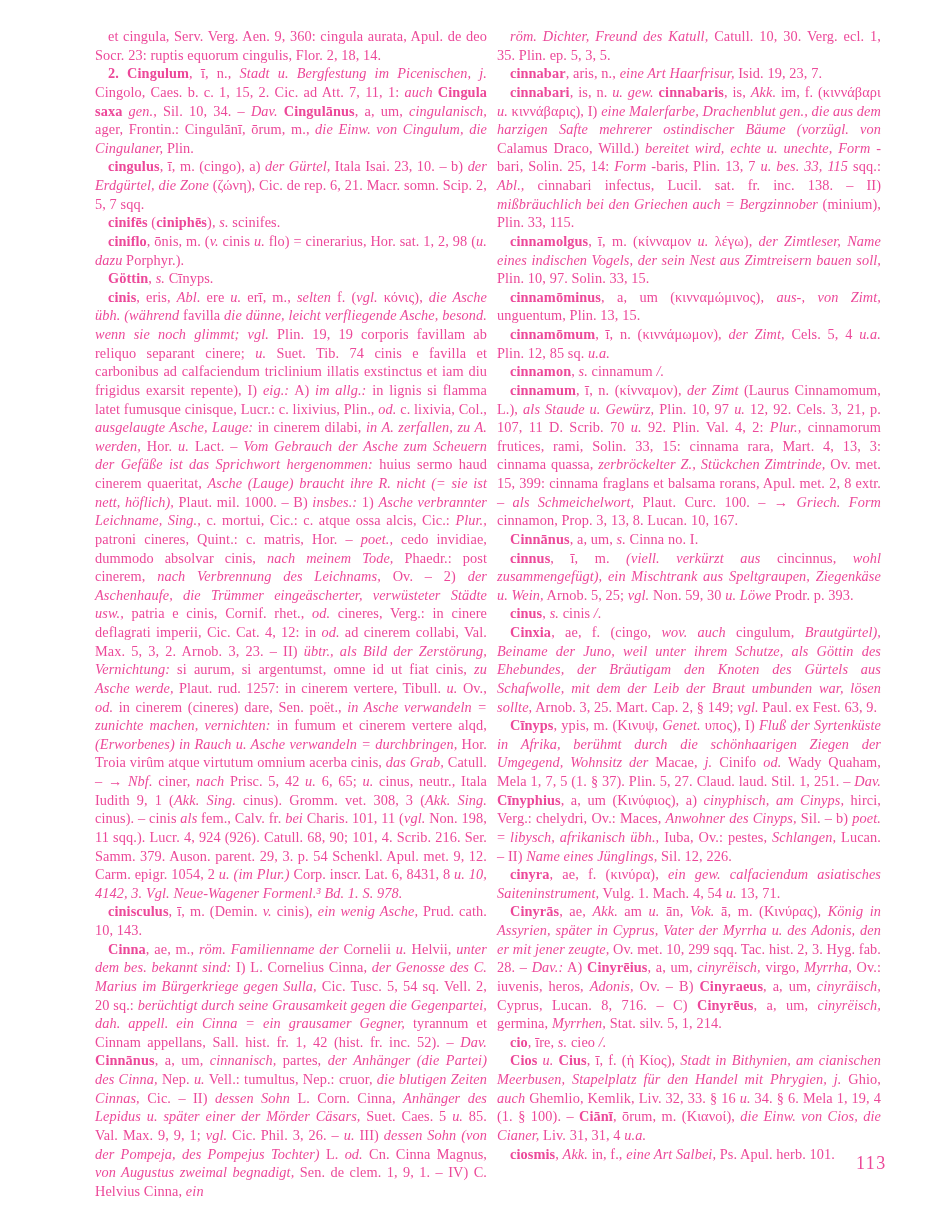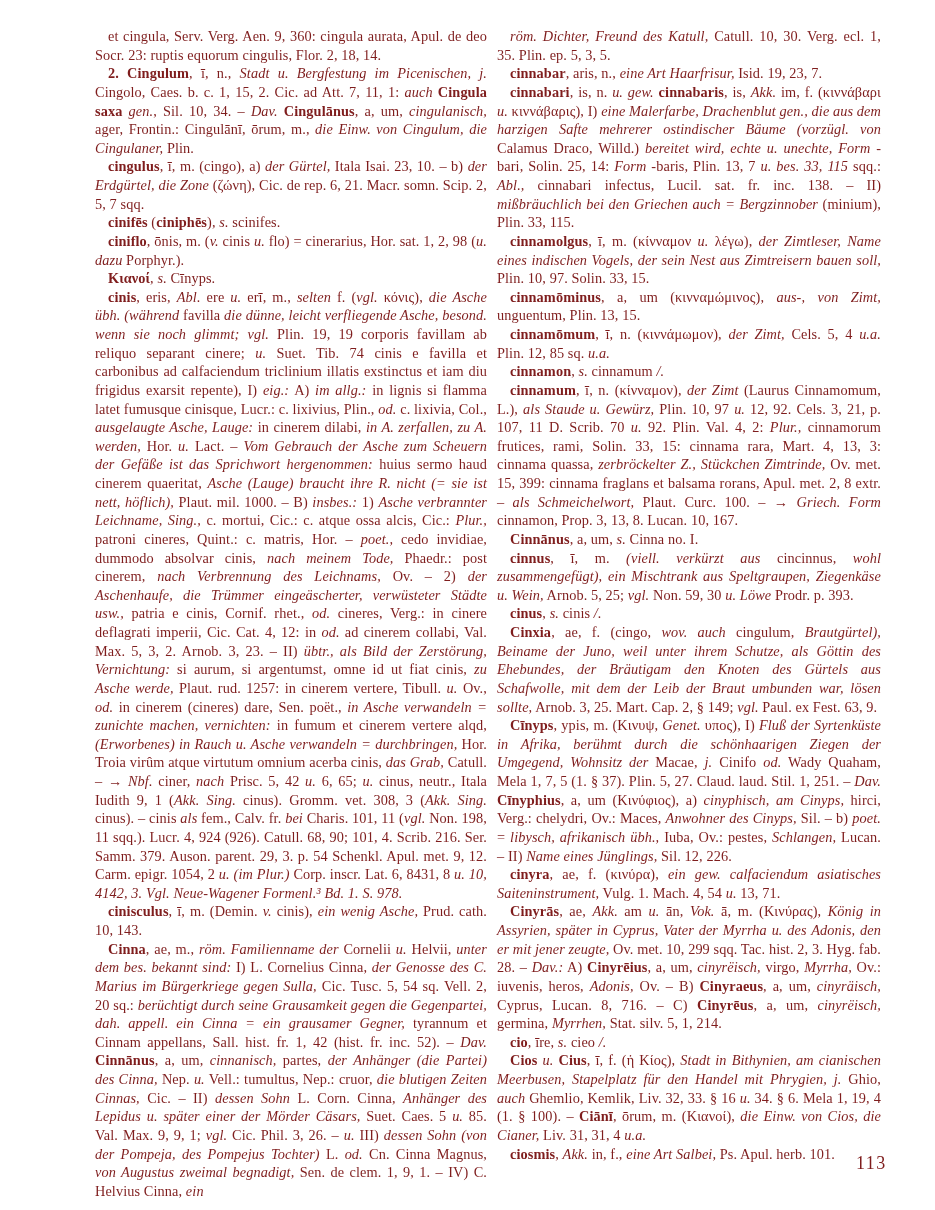--- a/index.html
+++ b/index.html
@@ -1,21 +1,21 @@
 <!DOCTYPE html>
 <html><head>
 <meta charset="utf-8">
 <style>
   html, body { margin: 0; padding: 0; background: #ffffff; }
   .page {
     position: relative;
     width: 935px;
     height: 1210px;
     background: #ffffff;
-    color: #7f1d1d;
+    color: #ec4899;
     font-family: "Liberation Serif", "DejaVu Serif", serif;
     overflow: hidden;
     border-radius: 8px;
   }
   .col {
     position: absolute;
     top: 27px;
     text-align: justify;
     font-size: 14.3px;
     line-height: 18.62px;
@@ -39,21 +39,21 @@
 </head>
 <body>
 
 <div class="page">
   <div class="col col-left">
       <p class="entry"><span class="r-n">et cingula, Serv. Verg. Aen. 9, 360: cingula aurata, Apul. de deo Socr. 23: ruptis equorum cingulis, Flor. 2, 18, 14.</span></p>
       <p class="entry"><span class="r-b">2. Cingulum</span><span class="r-n">, ī, n., </span><span class="r-i">Stadt u. Bergfestung im Picenischen, j.</span><span class="r-n"> Cingolo, Caes. b. c. 1, 15, 2. Cic. ad Att. 7, 11, 1: </span><span class="r-i">auch </span><span class="r-b">Cingula saxa </span><span class="r-i">gen.</span><span class="r-n">, Sil. 10, 34. – </span><span class="r-i">Dav. </span><span class="r-b">Cingulānus</span><span class="r-n">, a, um, </span><span class="r-x">cingulanisch,</span><span class="r-n"> ager, Frontin.: Cingulānī, ōrum, m., </span><span class="r-i">die Einw. von Cingulum, die </span><span class="r-x">Cingulaner,</span><span class="r-n"> Plin.</span></p>
       <p class="entry"><span class="r-b">cingulus</span><span class="r-n">, ī, m. (cingo), a) </span><span class="r-i">der </span><span class="r-x">Gürtel,</span><span class="r-n"> Itala Isai. 23, 10. – b) </span><span class="r-i">der </span><span class="r-x">Erdgürtel,</span><span class="r-i"> die </span><span class="r-x">Zone</span><span class="r-n"> (ζώνη), Cic. de rep. 6, 21. Macr. somn. Scip. 2, 5, 7 sqq.</span></p>
       <p class="entry"><span class="r-b">cinifēs</span><span class="r-n"> (</span><span class="r-b">ciniphēs</span><span class="r-n">), </span><span class="r-i">s.</span><span class="r-n"> scinifes.</span></p>
       <p class="entry"><span class="r-b">ciniflo</span><span class="r-n">, ōnis, m. (</span><span class="r-i">v.</span><span class="r-n"> cinis </span><span class="r-i">u.</span><span class="r-n"> flo) = cinerarius, Hor. sat. 1, 2, 98 (</span><span class="r-i">u. dazu </span><span class="r-n">Porphyr.).</span></p>
-      <p class="entry"><span class="r-b">Κιανοί</span><span class="r-n">, </span><span class="r-i">s.</span><span class="r-n"> Cīnyps.</span></p>
+      <p class="entry"><span class="r-b">Göttin</span><span class="r-n">, </span><span class="r-i">s.</span><span class="r-n"> Cīnyps.</span></p>
       <p class="entry"><span class="r-b">cinis</span><span class="r-n">, eris, </span><span class="r-i">Abl.</span><span class="r-n"> ere </span><span class="r-i">u.</span><span class="r-n"> erī, m., </span><span class="r-i">selten</span><span class="r-n"> f. (</span><span class="r-i">vgl.</span><span class="r-n"> κόνις), </span><span class="r-i">die </span><span class="r-x">Asche</span><span class="r-i"> übh. (während</span><span class="r-n"> favilla </span><span class="r-i">die dünne, leicht verfliegende Asche, besond. wenn sie noch glimmt; vgl.</span><span class="r-n"> Plin. 19, 19 corporis favillam ab reliquo separant cinere; </span><span class="r-i">u.</span><span class="r-n"> Suet. Tib. 74 cinis e favilla et carbonibus ad calfaciendum triclinium illatis exstinctus et iam diu frigidus exarsit repente), I) </span><span class="r-i">eig.:</span><span class="r-n"> A) </span><span class="r-i">im allg.:</span><span class="r-n"> in lignis si flamma latet fumusque cinisque, Lucr.: c. lixivius, Plin., </span><span class="r-i">od.</span><span class="r-n"> c. lixivia, Col., </span><span class="r-i">ausgelaugte Asche, Lauge:</span><span class="r-n"> in cinerem dilabi, </span><span class="r-i">in A. zerfallen, zu A. werden,</span><span class="r-n"> Hor. </span><span class="r-i">u.</span><span class="r-n"> Lact. – </span><span class="r-i">Vom Gebrauch der Asche zum Scheuern der Gefäße ist das Sprichwort hergenommen:</span><span class="r-n"> huius sermo haud cinerem quaeritat, </span><span class="r-i">Asche (Lauge) braucht ihre R. nicht (= sie ist nett, höflich),</span><span class="r-n"> Plaut. mil. 1000. – B) </span><span class="r-i">insbes.:</span><span class="r-n"> 1) </span><span class="r-x">Asche</span><span class="r-i"> verbrannter Leichname, Sing.,</span><span class="r-n"> c. mortui, Cic.: c. atque ossa alcis, Cic.: </span><span class="r-i">Plur.,</span><span class="r-n"> patroni cineres, Quint.: c. matris, Hor. – </span><span class="r-i">poet.,</span><span class="r-n"> cedo invidiae, dummodo absolvar cinis, </span><span class="r-i">nach meinem Tode,</span><span class="r-n"> Phaedr.: post cinerem, </span><span class="r-i">nach Verbrennung des Leichnams,</span><span class="r-n"> Ov. – 2) </span><span class="r-i">der </span><span class="r-x">Aschenhaufe,</span><span class="r-i"> die </span><span class="r-x">Trümmer</span><span class="r-i"> eingeäscherter, verwüsteter Städte usw.,</span><span class="r-n"> patria e cinis, Cornif. rhet., </span><span class="r-i">od.</span><span class="r-n"> cineres, Verg.: in cinere deflagrati imperii, Cic. Cat. 4, 12: in </span><span class="r-i">od.</span><span class="r-n"> ad cinerem collabi, Val. Max. 5, 3, 2. Arnob. 3, 23. – II) </span><span class="r-i">übtr., als Bild der Zerstörung, Vernichtung:</span><span class="r-n"> si aurum, si argentumst, omne id ut fiat cinis, </span><span class="r-i">zu Asche werde,</span><span class="r-n"> Plaut. rud. 1257: in cinerem vertere, Tibull. </span><span class="r-i">u.</span><span class="r-n"> Ov., </span><span class="r-i">od.</span><span class="r-n"> in cinerem (cineres) dare, Sen. poët., </span><span class="r-i">in Asche verwandeln = zunichte machen, vernichten:</span><span class="r-n"> in fumum et cinerem vertere alqd, </span><span class="r-i">(Erworbenes) in Rauch u. Asche verwandeln = durchbringen,</span><span class="r-n"> Hor. Troia virûm atque virtutum omnium acerba cinis, </span><span class="r-i">das Grab,</span><span class="r-n"> Catull. – → </span><span class="r-i">Nbf.</span><span class="r-n"> ciner, </span><span class="r-i">nach</span><span class="r-n"> Prisc. 5, 42 </span><span class="r-i">u.</span><span class="r-n"> 6, 65; </span><span class="r-i">u.</span><span class="r-n"> cinus, neutr., Itala Iudith 9, 1 (</span><span class="r-i">Akk. Sing.</span><span class="r-n"> cinus). Gromm. vet. 308, 3 (</span><span class="r-i">Akk. Sing.</span><span class="r-n"> cinus). – cinis </span><span class="r-i">als</span><span class="r-n"> fem., Calv. fr. </span><span class="r-i">bei</span><span class="r-n"> Charis. 101, 11 (</span><span class="r-i">vgl.</span><span class="r-n"> Non. 198, 11 sqq.). Lucr. 4, 924 (926). Catull. 68, 90; 101, 4. Scrib. 216. Ser. Samm. 379. Auson. parent. 29, 3. p. 54 Schenkl. Apul. met. 9, 12. Carm. epigr. 1054, 2 </span><span class="r-i">u. (im Plur.)</span><span class="r-n"> Corp. inscr. Lat. 6, 8431, 8 </span><span class="r-i">u. 10, 4142, 3. Vgl. Neue-Wagener Formenl.³ Bd. 1. S. 978.</span></p>
       <p class="entry"><span class="r-b">cinisculus</span><span class="r-n">, ī, m. (Demin. </span><span class="r-i">v.</span><span class="r-n"> cinis), </span><span class="r-x">ein wenig Asche,</span><span class="r-n"> Prud. cath. 10, 143.</span></p>
       <p class="entry"><span class="r-b">Cinna</span><span class="r-n">, ae, m., </span><span class="r-i">röm. Familienname der </span><span class="r-n">Cornelii </span><span class="r-i">u.</span><span class="r-n"> Helvii, </span><span class="r-i">unter dem bes. bekannt sind:</span><span class="r-n"> I) L. Cornelius Cinna, </span><span class="r-i">der Genosse des C. Marius im Bürgerkriege gegen Sulla,</span><span class="r-n"> Cic. Tusc. 5, 54 sq. Vell. 2, 20 sq.: </span><span class="r-i">berüchtigt durch seine Grausamkeit gegen die Gegenpartei, dah. appell. </span><span class="r-x">ein Cinna</span><span class="r-i"> = ein grausamer Gegner,</span><span class="r-n"> tyrannum et Cinnam appellans, Sall. hist. fr. 1, 42 (hist. fr. inc. 52). – </span><span class="r-i">Dav. </span><span class="r-b">Cinnānus</span><span class="r-n">, a, um, </span><span class="r-x">cinnanisch,</span><span class="r-n"> partes, </span><span class="r-i">der Anhänger (die Partei) des Cinna,</span><span class="r-n"> Nep. </span><span class="r-i">u.</span><span class="r-n"> Vell.: tumultus, Nep.: cruor, </span><span class="r-i">die blutigen Zeiten Cinnas,</span><span class="r-n"> Cic. – II) </span><span class="r-i">dessen Sohn</span><span class="r-n"> L. Corn. Cinna, </span><span class="r-i">Anhänger des Lepidus u. später einer der Mörder Cäsars,</span><span class="r-n"> Suet. Caes. 5 </span><span class="r-i">u.</span><span class="r-n"> 85. Val. Max. 9, 9, 1; </span><span class="r-i">vgl.</span><span class="r-n"> Cic. Phil. 3, 26. – </span><span class="r-i">u.</span><span class="r-n"> III) </span><span class="r-i">dessen Sohn (von der Pompeja, des Pompejus Tochter)</span><span class="r-n"> L. </span><span class="r-i">od.</span><span class="r-n"> Cn. Cinna Magnus, </span><span class="r-i">von Augustus zweimal begnadigt,</span><span class="r-n"> Sen. de clem. 1, 9, 1. – IV) C. Helvius Cinna, </span><span class="r-i">ein</span></p>
     </div>
   <div class="col col-right">
       <p class="entry"><span class="r-i">röm. Dichter, Freund des Katull,</span><span class="r-n"> Catull. 10, 30. Verg. ecl. 1, 35. Plin. ep. 5, 3, 5.</span></p>
       <p class="entry"><span class="r-b">cinnabar</span><span class="r-n">, aris, n., </span><span class="r-i">eine Art </span><span class="r-x">Haarfrisur,</span><span class="r-n"> Isid. 19, 23, 7.</span></p>
       <p class="entry"><span class="r-b">cinnabari</span><span class="r-n">, is, n. </span><span class="r-i">u. gew. </span><span class="r-b">cinnabaris</span><span class="r-n">, is, </span><span class="r-i">Akk.</span><span class="r-n"> im, f. (κιννάβαρι </span><span class="r-i">u.</span><span class="r-n"> κιννάβαρις), I) </span><span class="r-i">eine Malerfarbe, </span><span class="r-x">Drachenblut</span><span class="r-i"> gen., die aus dem harzigen Safte mehrerer ostindischer Bäume (vorzügl. von </span><span class="r-n">Calamus Draco, Willd.) </span><span class="r-i">bereitet wird, echte u. unechte, Form</span><span class="r-n"> -bari, Solin. 25, 14: </span><span class="r-i">Form</span><span class="r-n"> -baris, Plin. 13, 7 </span><span class="r-i">u. bes. 33, 115</span><span class="r-n"> sqq.: </span><span class="r-i">Abl.,</span><span class="r-n"> cinnabari infectus, Lucil. sat. fr. inc. 138. – II) </span><span class="r-i">mißbräuchlich bei den Griechen auch = </span><span class="r-x">Bergzinnober</span><span class="r-n"> (minium), Plin. 33, 115.</span></p>
       <p class="entry"><span class="r-b">cinnamolgus</span><span class="r-n">, ī, m. (κίνναμον </span><span class="r-i">u.</span><span class="r-n"> λέγω), </span><span class="r-i">der </span><span class="r-x">Zimtleser,</span><span class="r-i"> Name eines indischen Vogels, der sein Nest aus Zimtreisern bauen soll,</span><span class="r-n"> Plin. 10, 97. Solin. 33, 15.</span></p>
       <p class="entry"><span class="r-b">cinnamōminus</span><span class="r-n">, a, um (κινναμώμινος), </span><span class="r-x">aus-, von Zimt,</span><span class="r-n"> unguentum, Plin. 13, 15.</span></p>

